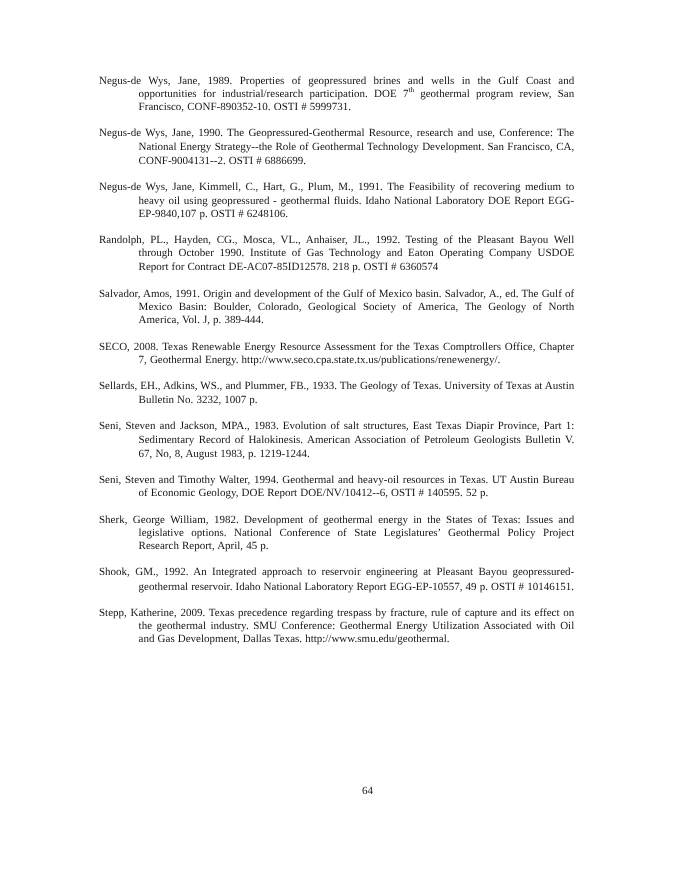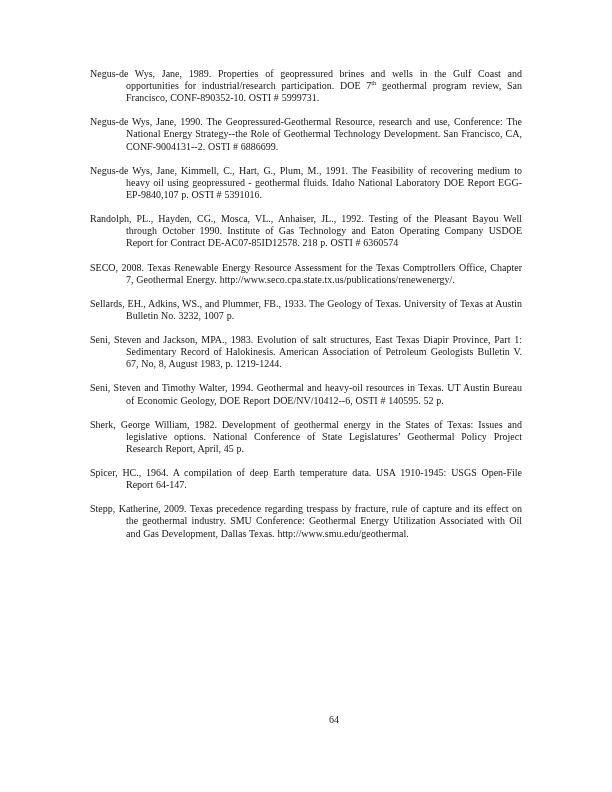--- a/index.html
+++ b/index.html
@@ -58,24 +58,25 @@
     margin-left: 28px;
   }
 </style>
 </head>
 <body>
 
 <div class="page">
   <ol class="refs">
       <li class="ref"><span>Negus-de Wys, Jane, 1989.  Properties of geopressured brines and wells in the Gulf Coast and opportunities for industrial/research participation.  DOE 7</span><sup>th</sup><span> geothermal program review, San Francisco, CONF-890352-10.  OSTI # 5999731.</span></li>
       <li class="ref"><span>Negus-de Wys, Jane, 1990.  The Geopressured-Geothermal Resource, research and use, Conference: The National Energy Strategy--the Role of Geothermal Technology Development.  San Francisco, CA, CONF-9004131--2.  OSTI # 6886699.</span></li>
-      <li class="ref"><span>Negus-de Wys, Jane, Kimmell, C., Hart, G., Plum, M., 1991.  The Feasibility of recovering medium to heavy oil using geopressured - geothermal fluids.  Idaho National Laboratory DOE Report EGG-EP-9840,107 p.  OSTI # 5391016.</span></li>
+      <li class="ref"><span>Negus-de Wys, Jane, Kimmell, C., Hart, G., Plum, M., 1991.  The Feasibility of recovering medium to heavy oil using geopressured - geothermal fluids.  Idaho National Laboratory DOE Report EGG-EP-9840,107 p.  OSTI # 6248106.</span></li>
       <li class="ref"><span>Randolph, PL., Hayden, CG., Mosca, VL., Anhaiser, JL., 1992.  Testing of the Pleasant Bayou Well through October 1990.  Institute of Gas Technology and Eaton Operating Company USDOE Report for Contract DE-AC07-85ID12578.  218 p. OSTI # 6360574</span></li>
+      <li class="ref"><span>Salvador, Amos, 1991.  Origin and development of the Gulf of Mexico basin.  Salvador, A., ed. The Gulf of Mexico Basin:  Boulder, Colorado, Geological Society of America, The Geology of North America, Vol. J, p. 389-444.</span></li>
       <li class="ref"><span>SECO, 2008.  Texas Renewable Energy Resource Assessment for the Texas Comptrollers Office, Chapter 7, Geothermal Energy.  http://www.seco.cpa.state.tx.us/publications/renewenergy/.</span></li>
       <li class="ref"><span>Sellards, EH., Adkins, WS., and Plummer, FB., 1933. The Geology of Texas.  University of Texas at Austin Bulletin No. 3232, 1007 p.</span></li>
       <li class="ref"><span>Seni, Steven and Jackson, MPA., 1983.  Evolution of salt structures, East Texas Diapir Province, Part 1: Sedimentary Record of Halokinesis.  American Association of Petroleum Geologists Bulletin V. 67, No, 8, August 1983, p. 1219-1244.</span></li>
       <li class="ref"><span>Seni, Steven and Timothy Walter, 1994.  Geothermal and heavy-oil resources in Texas.  UT Austin Bureau of Economic Geology, DOE Report DOE/NV/10412--6, OSTI # 140595. 52 p.</span></li>
       <li class="ref"><span>Sherk, George William, 1982.  Development of geothermal energy in the States of Texas: Issues and legislative options.  National Conference of State Legislatures’ Geothermal Policy Project Research Report, April, 45 p.</span></li>
-      <li class="ref"><span>Spicer, HC., 1964.  A compilation of deep Earth temperature data.  USA 1910-1945:  USGS Open-File Report 64-147.</span></li>
+      <li class="ref"><span>Shook, GM., 1992.  An Integrated approach to reservoir engineering at Pleasant Bayou geopressured-geothermal reservoir.  Idaho National Laboratory Report EGG-EP-10557, 49 p.  OSTI # 10146151.</span></li>
       <li class="ref"><span>Stepp, Katherine, 2009.  Texas precedence regarding trespass by fracture, rule of capture and its effect on the geothermal industry.  SMU Conference:  Geothermal Energy Utilization Associated with Oil and Gas Development, Dallas Texas. http://www.smu.edu/geothermal.</span></li>
     </ol>
   <div class="page-number">64</div>
 </div>
 
 </body></html>

